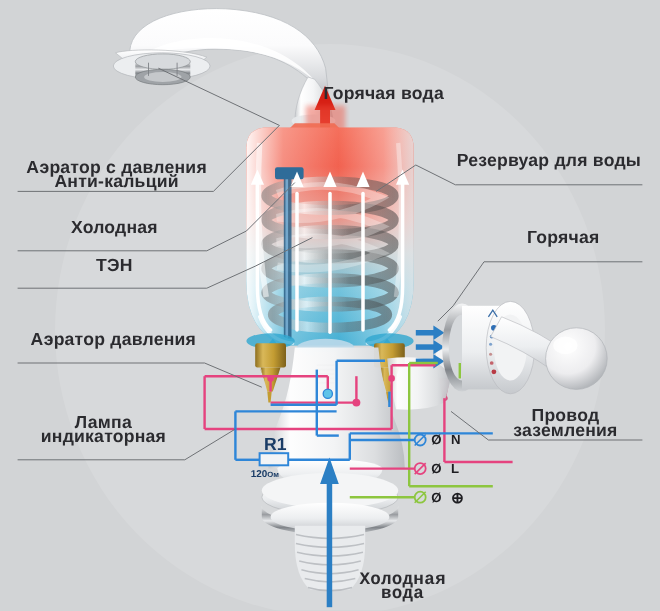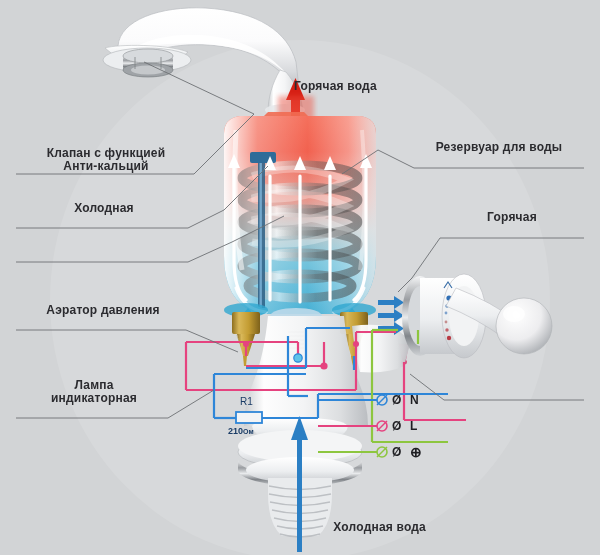--- a/index.html
+++ b/index.html
@@ -6,32 +6,32 @@
   body{
     width:600px;height:555px;overflow:hidden;
     background:#d2d4d6;
     font-family:"Liberation Sans", sans-serif;
     position:relative;
   }
   #stage{position:absolute;inset:0;width:600px;height:555px;}
   svg.layer{position:absolute;left:0;top:0;width:600px;height:555px;}
   .lbl{
     position:absolute;
-    font-size:12px;
+    font-size:16px;
     font-weight:bold;
     color:#2b2b2f;
     letter-spacing:.2px;
     line-height:12.5px;
     white-space:pre-line;
   }
   .lbl.c{text-align:center;}
   .term{
     position:absolute;font-size:12px;font-weight:bold;color:#1e1e22;
   }
-  .res-lbl{position:absolute;font-size:10px;color:#1a3c66;font-weight:normal;}
+  .res-lbl{position:absolute;font-size:16px;color:#1a3c66;font-weight:bold;}
   .res-sub{position:absolute;font-size:9px;color:#1a3c66;font-weight:bold;}
   .res-sub i{font-size:7px;font-style:normal;}
 </style>
 </head>
 <body>
 
 <div id="stage">
 
   <svg class="layer" viewBox="0 0 600 555">
     <defs>
@@ -367,51 +367,53 @@
       <path d="M16 418 h152 l46 -28"></path>
 
       <path d="M584 168 h-170 l-36 -18 l-36 24"></path>
       <path d="M584 238 h-144 l-28 40 l-14 14"></path>
       <path d="M584 400 h-140 l-34 -26"></path>
     </g>
   </svg>
 
   <div class="lbl c" style="left:294px;top:80px;width:110px;text-align:left;">Горячая вода</div>
 
-  <div class="lbl c" style="left:306px;top:521px;width:120px;text-align:right;">Холодная вода</div>
-
-  <div class="lbl c" style="left:18px;top:147px;width:176px;">Клапан с функцией
+  <div class="lbl c" style="left:306px;top:521px;width:120px;text-align:center;font-family:Liberation Mono, monospace;">Холодная вода</div>
+
+  <div class="lbl c" style="left:18px;top:147px;width:176px;">Аэратор с давления
 Анти-кальций</div>
 
   <div class="lbl c" style="left:18px;top:202px;width:172px;">Холодная</div>
 
+  <div class="lbl c" style="left:18px;top:236px;width:172px;">ТЭН</div>
 
   <div class="lbl c" style="left:18px;top:304px;width:170px;">Аэратор давления</div>
 
   <div class="lbl c" style="left:414px;top:141px;width:170px;">Резервуар для воды</div>
 
   <div class="lbl c" style="left:18px;top:379px;width:152px;">Лампа
 индикаторная</div>
 
   <div class="lbl c" style="left:440px;top:211px;width:144px;">Горячая</div>
 
+  <div class="lbl c" style="left:444px;top:373px;width:140px;">Провод заземления</div>
 
   <div class="term" style="left:392px;top:393px;">
     <span>Ø</span>
   </div>
   <div class="term" style="left:410px;top:393px;">N</div>
 
   <div class="term" style="left:392px;top:419px;">
     <span>Ø</span>
   </div>
   <div class="term" style="left:410px;top:419px;">L</div>
 
   <div class="term" style="left:392px;top:445px;">
     <span>Ø</span>
   </div>
   <div class="term" style="left:410px;top:444px;font-size:14px;">⊕</div>
 
   <div class="res-lbl" style="left:240px;top:396px;">R1</div>
   <div class="res-sub" style="left:228px;top:426px;">
-    <span>210</span><i>Ом</i>
+    <span>120</span><i>Ом</i>
   </div>
 
 </div>
 
 </body></html>

